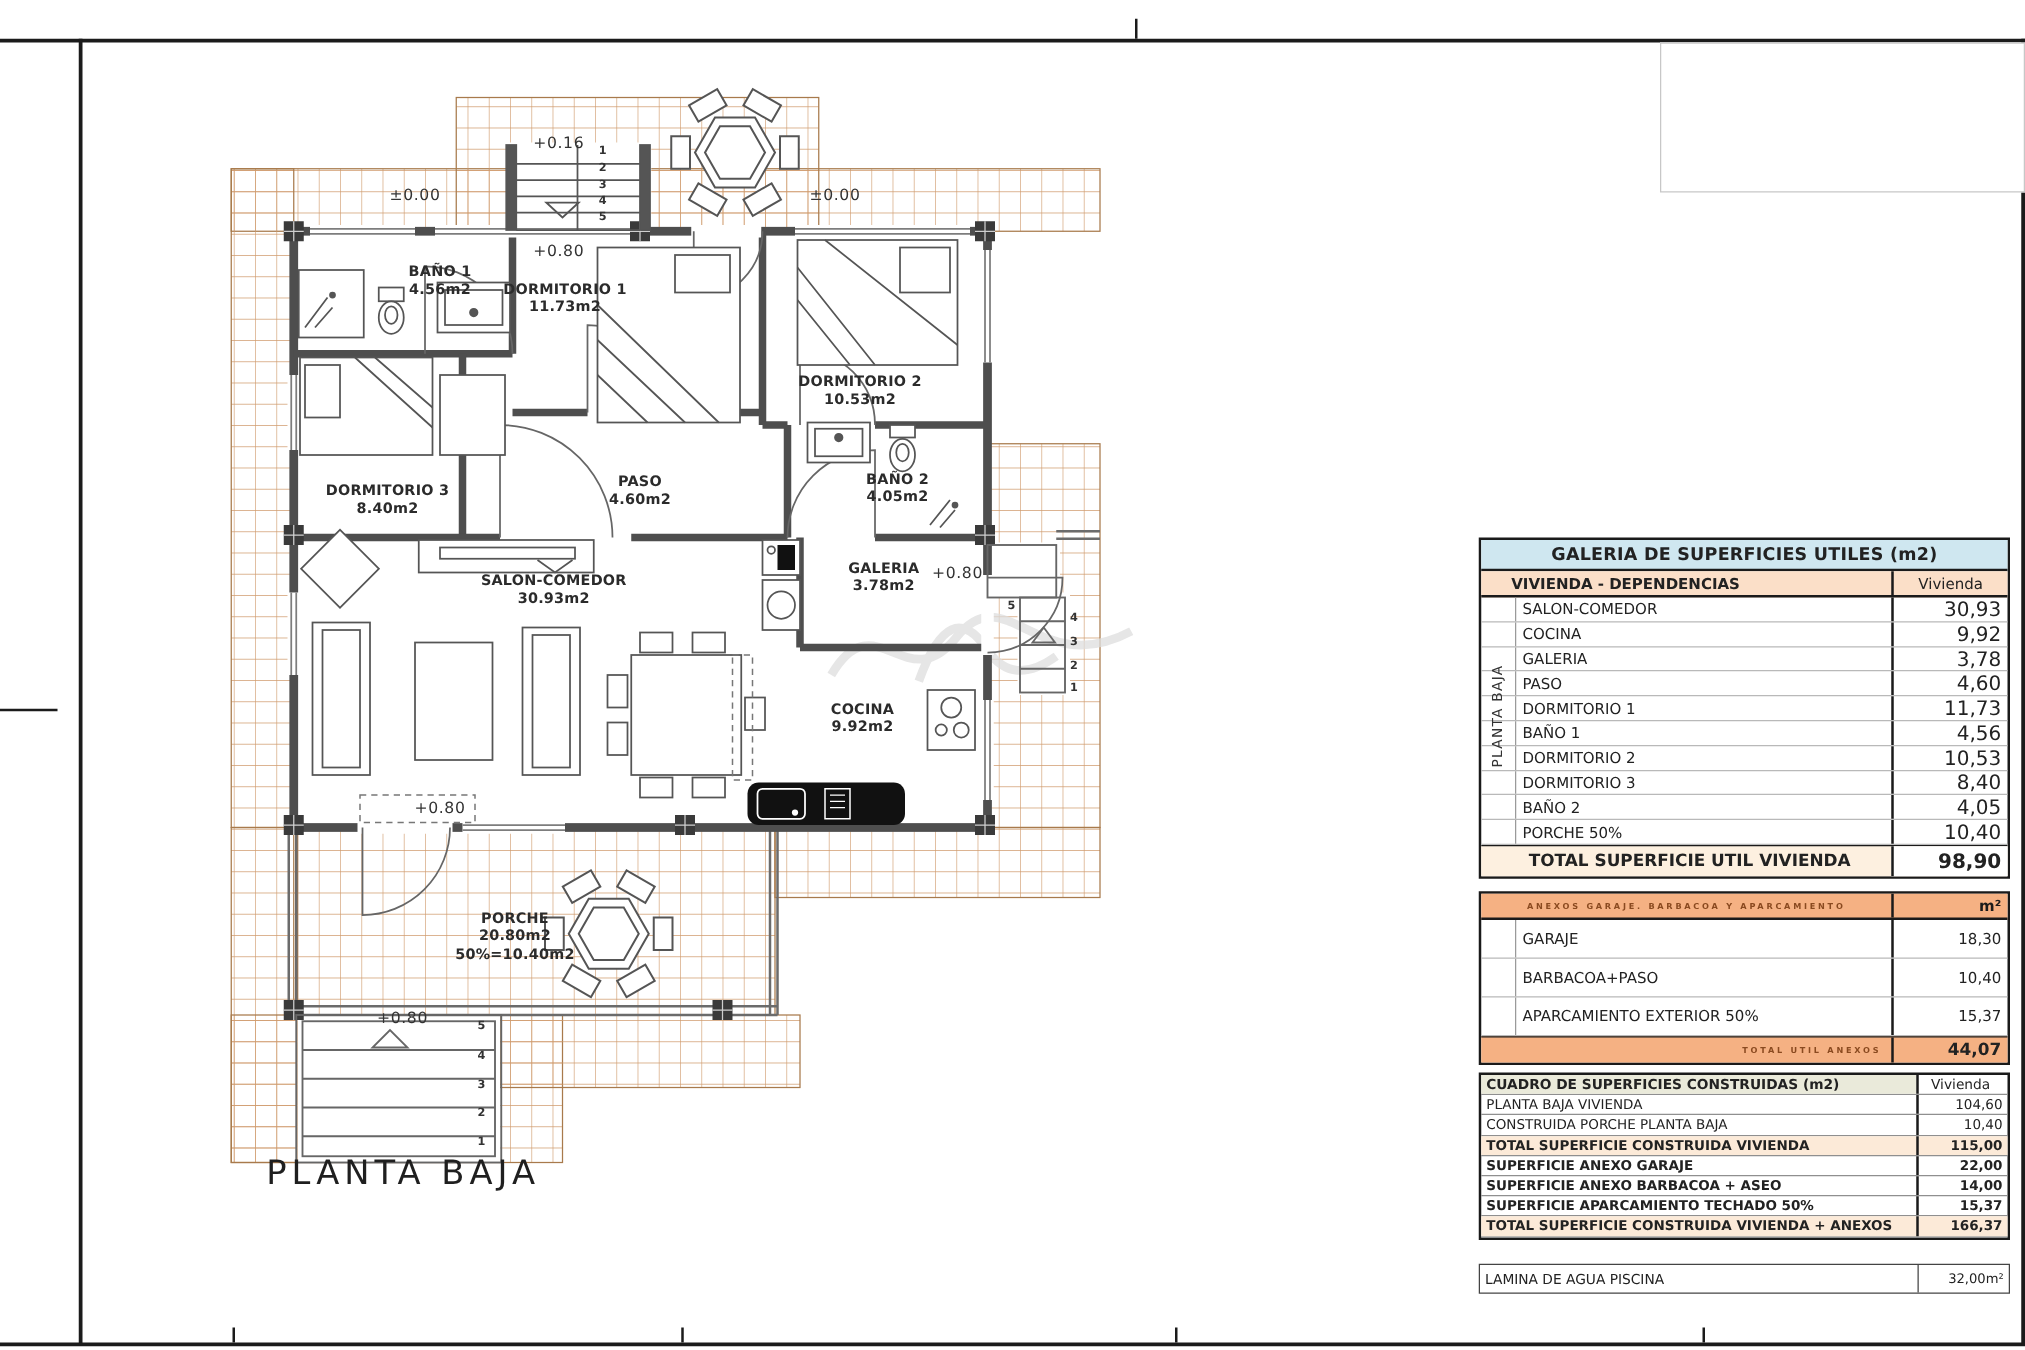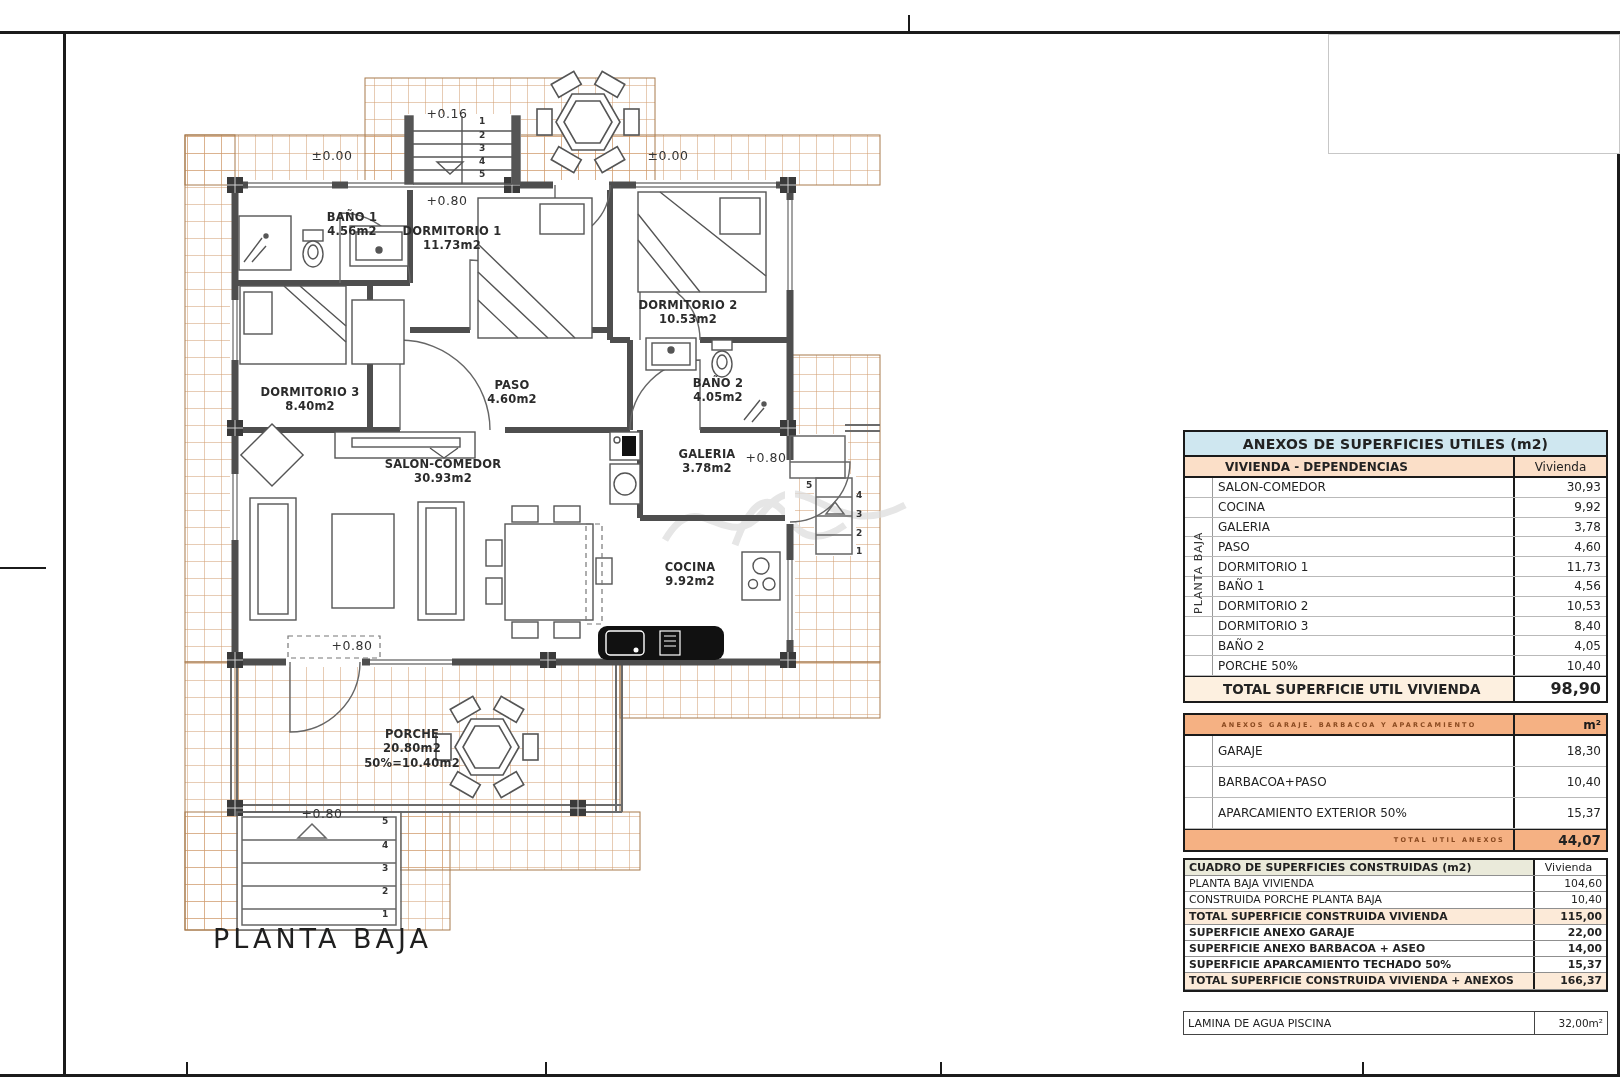--- a/index.html
+++ b/index.html
@@ -20,26 +20,26 @@
   
   .tbl{position:absolute;left:1183px;width:425px;border:2px solid #1a1a1a;background:#fff;box-sizing:border-box;}
   .tr{display:flex;align-items:center;box-sizing:border-box;}
   .cell{box-sizing:border-box;height:100%;display:flex;align-items:center;}
   .vcol{width:93px;border-left:2px solid #1a1a1a;justify-content:flex-end;padding-right:5px;}
   
   #t1{top:430px;}
   #t1 .hdr{height:23px;background:#cfe7f0;border-bottom:2px solid #1a1a1a;justify-content:center;display:flex;align-items:center;
     font-weight:bold;font-size:14px;letter-spacing:.2px;}
   #t1 .sub{height:21px;background:#fbdfc8;border-bottom:2px solid #1a1a1a;font-weight:bold;font-size:12px;}
-  #t1 .sub .name{padding-left:40px;flex:1;}
+  #t1 .sub .name{padding-left:24px;flex:1;}
   #t1 .sub .vcol{font-weight:normal;justify-content:center;padding-right:0;}
   .r1{height:19.8px;border-bottom:1px solid #b9b9b9;font-size:12px;position:relative;}
   .r1 .side{width:28px;border-right:1px solid #9a9a9a;height:100%;}
   .r1 .name{flex:1;padding-left:5px;position:relative;}
-  .r1 .vcol{font-size:12px;}
+  .r1 .vcol{font-size:16px;}
   #t1 .tot{height:25px;background:#fdf0e0;border-top:1px solid #1a1a1a;font-weight:bold;}
   #t1 .tot .name{flex:1;padding-left:38px;font-size:13.5px;}
   #t1 .tot .vcol{font-size:16px;background:#fff;}
   .sideLabel{position:absolute;left:1185px;top:475px;width:26px;height:196px;display:flex;align-items:center;justify-content:center;
     writing-mode:vertical-rl;transform:rotate(180deg);font-size:11px;color:#333;letter-spacing:1px;}
   
   #t2{top:713px;}
   #t2 .hdr{height:21px;background:#f5b183;border-bottom:2px solid #1a1a1a;font-size:6.5px;font-weight:bold;color:#8a4a20;}
   #t2 .hdr .name{flex:1;justify-content:center;display:flex;letter-spacing:2.2px;}
   #t2 .hdr .vcol{font-size:12px;color:#1a1a1a;letter-spacing:0;}
@@ -405,21 +405,21 @@
   <div class="dig" style="left:382px;top:909px;">1</div>
   <div class="dig" style="left:806px;top:480px;">5</div>
   <div class="dig" style="left:856px;top:490px;">4</div>
   <div class="dig" style="left:856px;top:509px;">3</div>
   <div class="dig" style="left:856px;top:528px;">2</div>
   <div class="dig" style="left:856px;top:546px;">1</div>
 
   <div class="plan-title">PLANTA BAJA</div>
 
   <div class="tbl" id="t1">
-    <div class="hdr">ANEXOS DE SUPERFICIES UTILES (m2)</div>
+    <div class="hdr">GALERIA DE SUPERFICIES UTILES (m2)</div>
     <div class="tr sub">
       <div class="cell name">VIVIENDA - DEPENDENCIAS</div>
       <div class="cell vcol">Vivienda</div>
     </div>
     <div class="tr r1">
         <div class="cell side"></div>
         <div class="cell name">SALON-COMEDOR</div>
         <div class="cell vcol">30,93</div>
       </div>
     <div class="tr r1">

